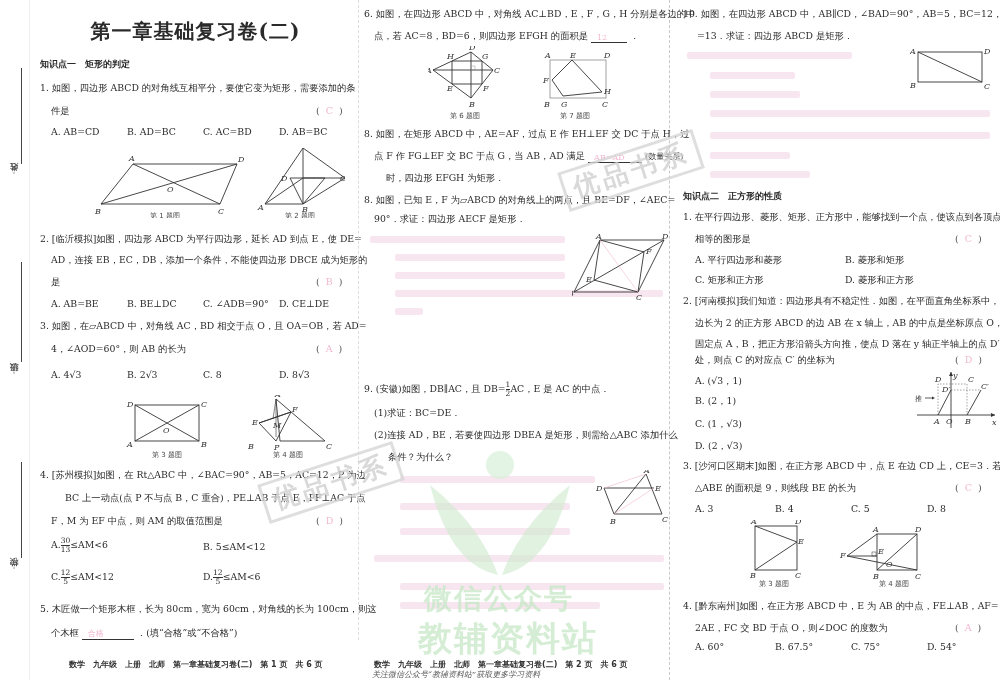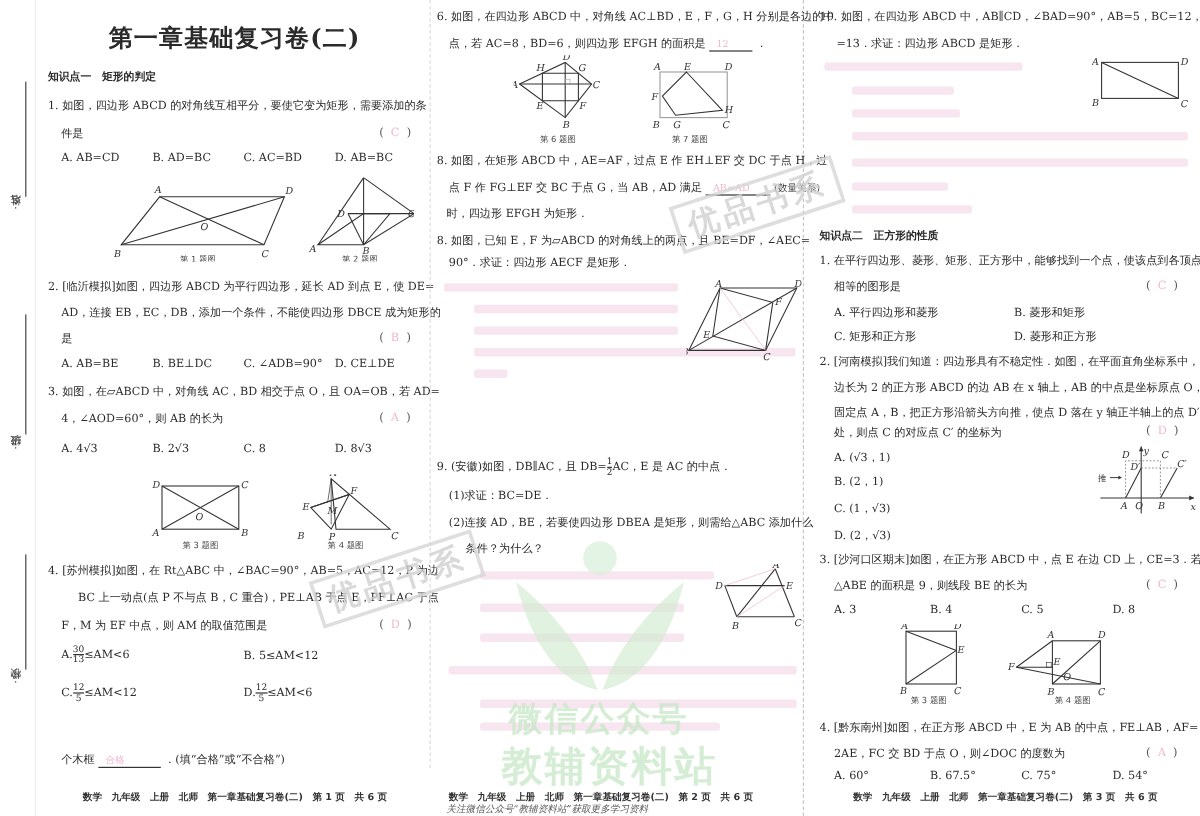--- a/index.html
+++ b/index.html
@@ -142,20 +142,21 @@
     <span>A.</span><span class="frac"><span class="num">30</span><span>13</span></span><span class="i">≤AM&lt;6</span>
   </div>
   <div class="line-t" style="left:170px;top:541px;">B. 5≤AM&lt;12</div>
   <div class="line-t" style="left:18px;top:569px;">
     <span>C.</span><span class="frac"><span class="num">12</span><span>5</span></span><span class="i">≤AM&lt;12</span>
   </div>
   <div class="line-t" style="left:170px;top:569px;">
     <span>D.</span><span class="frac"><span class="num">12</span><span>5</span></span><span class="i">≤AM&lt;6</span>
   </div>
 
+  <div class="line-t" style="left:7px;top:603px;">5. 木匠做一个矩形木框，长为 80cm，宽为 60cm，对角线的长为 100cm，则这</div>
   <div class="line-t" style="left:18px;top:627px;">
     <span>个木框</span>
     <span class="blank" style="width:52px;"><span class="ans">合格</span></span>
     <span>．(填“合格”或“不合格”)</span>
   </div>
 
   <div class="footer" style="left:36px;">数学　九年级　上册　北师　第一章基础复习卷(二)　第 1 页　共 6 页</div>
 </div>
 
 <div class="page page2">
@@ -196,21 +197,21 @@
     <text class="caption" x="22" y="72">第 6 题图</text>
     <text class="caption" x="132" y="72">第 7 题图</text>
   </svg>
 
   <div class="line-t" style="left:4px;top:128px;">8. 如图，在矩形 ABCD 中，AE=AF，过点 E 作 EH⊥EF 交 DC 于点 H，过</div>
   <div class="line-t" style="left:14px;top:150px;">
     <span>点 F 作 FG⊥EF 交 BC 于点 G，当 AB，AD 满足</span>
     <span class="blank" style="width:54px;"><span class="ans">AB=AD</span></span>
     <span style="font-size:8px;">(数量关系)</span>
   </div>
-  <div class="line-t" style="left:12px;top:172px;text-align:right;">时，四边形 EFGH 为矩形．</div>
+  <div class="line-t" style="left:26px;top:172px;text-align:right;">时，四边形 EFGH 为矩形．</div>
 
   <div class="line-t" style="left:4px;top:194px;">8. 如图，已知 E，F 为▱ABCD 的对角线上的两点，且 BE=DF，∠AEC=</div>
   <div class="line-t" style="left:14px;top:213px;">90°．求证：四边形 AECF 是矩形．</div>
 
   <div class="faded" style="left:10px;top:236px;width:195px;"></div>
   <div class="faded" style="left:35px;top:254px;width:170px;"></div>
   <div class="faded" style="left:35px;top:272px;width:170px;"></div>
   <div class="faded" style="left:35px;top:290px;width:268px;"></div>
   <div class="faded" style="left:35px;top:308px;width:28px;"></div>
 
@@ -374,21 +375,20 @@
   </svg>
 
   <div class="line-t" style="left:8px;top:600px;">4. [黔东南州]如图，在正方形 ABCD 中，E 为 AB 的中点，FE⊥AB，AF=</div>
   <div class="line-t" style="left:20px;top:622px;">2AE，FC 交 BD 于点 O，则∠DOC 的度数为</div>
   <div class="bracket" style="left:280px;top:622px;">(<span class="ans">A</span>)</div>
   <div class="line-t" style="left:20px;top:641px;">A. 60°</div>
   <div class="line-t" style="left:100px;top:641px;">B. 67.5°</div>
   <div class="line-t" style="left:176px;top:641px;">C. 75°</div>
   <div class="line-t" style="left:252px;top:641px;">D. 54°</div>
 
-  <div class="footer" style="left:36px;">数学　九年级　上册　北师　第一章基础复习卷(二)　第 3 页　共 6 页</div>
 </div>
 
 <div class="wm-stamp" style="left:260px;top:462px;">优品书系</div>
 <div class="wm-stamp" style="left:560px;top:150px;">优品书系</div>
 
 <svg class="wm-leaf" style="left:420px;top:445px;" width="160" height="140">
   <circle cx="80" cy="20" r="14" fill="#d8efd8" opacity="0.7"></circle>
   <path d="M10,40 Q30,120 78,130 Q60,80 10,40 Z" fill="#cde9cd" opacity="0.6"></path>
   <path d="M150,40 Q130,120 82,130 Q100,80 150,40 Z" fill="#cde9cd" opacity="0.6"></path>
 </svg>

